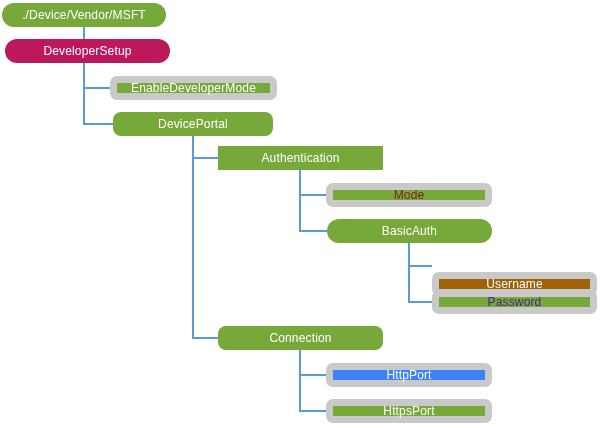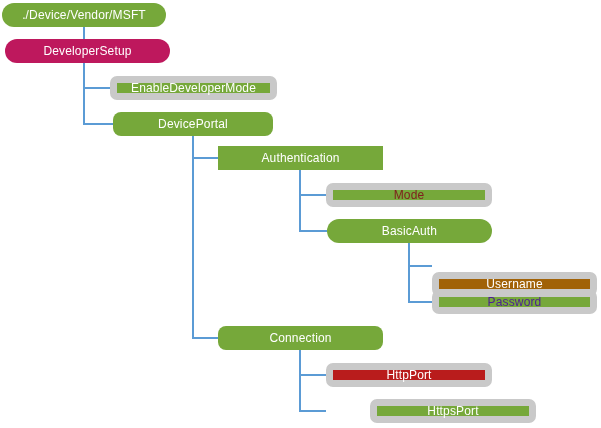--- a/index.html
+++ b/index.html
@@ -90,20 +90,20 @@
       </div>
       <div class="node leaf" style="left: 432px; top: 254px; width: 165px; height: 24px; background: #a16207; color: rgb(255, 255, 255); border-color: rgb(201, 201, 201); margin-top: 18px;">
         <span class="node-label">Username</span>
       </div>
       <div class="node leaf" style="left: 432px; top: 290px; width: 165px; height: 24px; background: rgb(118, 168, 58); color: #4c1d95; border-color: rgb(201, 201, 201);">
         <span class="node-label">Password</span>
       </div>
       <div class="node parent" style="left: 218px; top: 326px; width: 165px; height: 24px; background: rgb(118, 168, 58); color: rgb(255, 255, 255); border-radius: 8px;">
         <span class="node-label">Connection</span>
       </div>
-      <div class="node leaf" style="left: 326px; top: 363px; width: 166px; height: 24px; background: #b91c1c; color: rgb(255, 255, 255); border-color: rgb(201, 201, 201);">
+      <div class="node leaf" style="left: 326px; top: 363px; width: 166px; height: 24px; background: #3b82f6; color: rgb(255, 255, 255); border-color: rgb(201, 201, 201);">
         <span class="node-label">HttpPort</span>
       </div>
-      <div class="node leaf" style="left: 326px; top: 399px; width: 166px; height: 24px; background: rgb(118, 168, 58); color: rgb(255, 255, 255); border-color: rgb(201, 201, 201); margin-left: 44px;">
+      <div class="node leaf" style="left: 326px; top: 399px; width: 166px; height: 24px; background: rgb(118, 168, 58); color: rgb(255, 255, 255); border-color: rgb(201, 201, 201);">
         <span class="node-label">HttpsPort</span>
       </div>
     </div>
 </div>
 
 </body></html>

